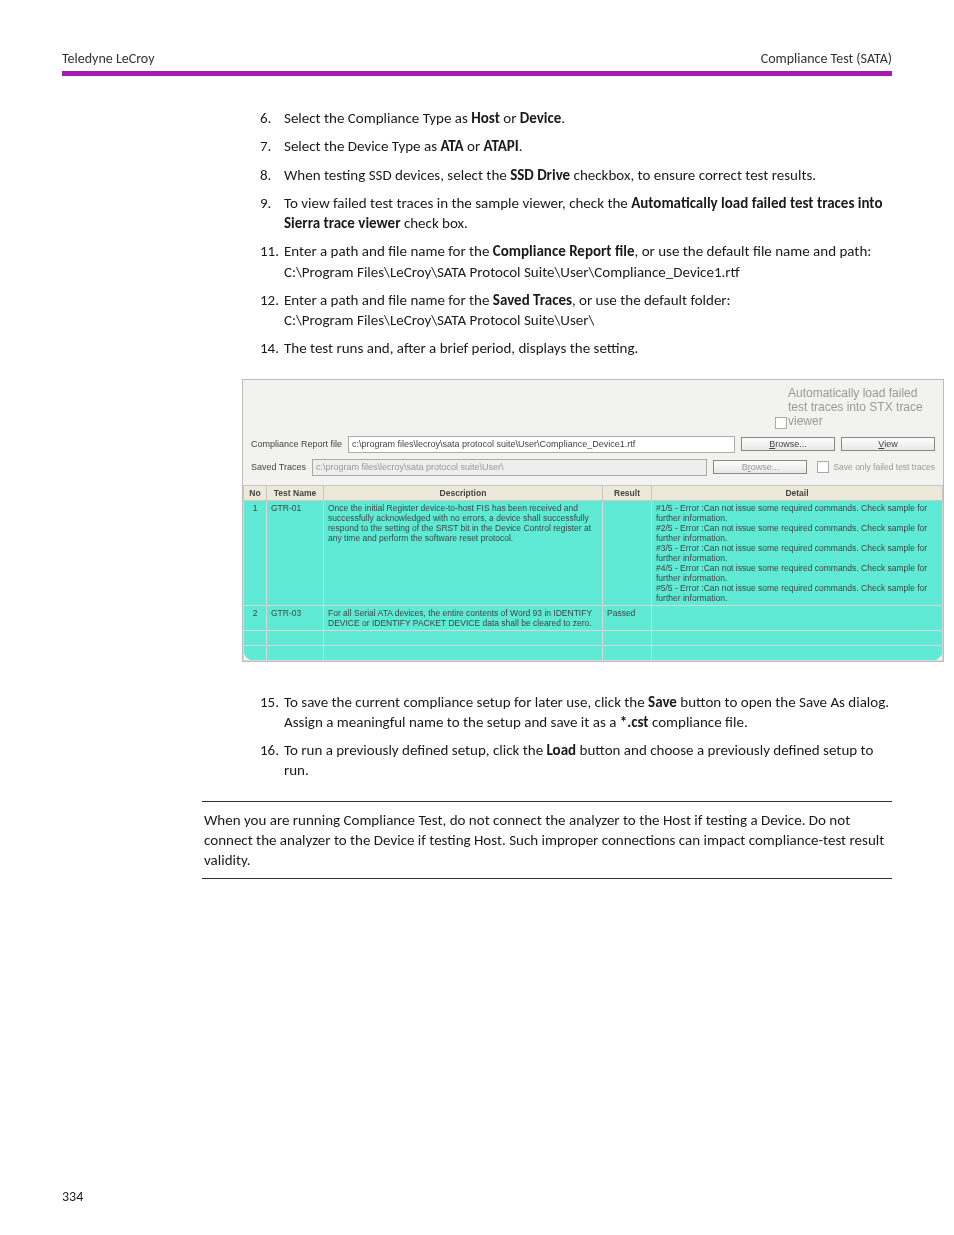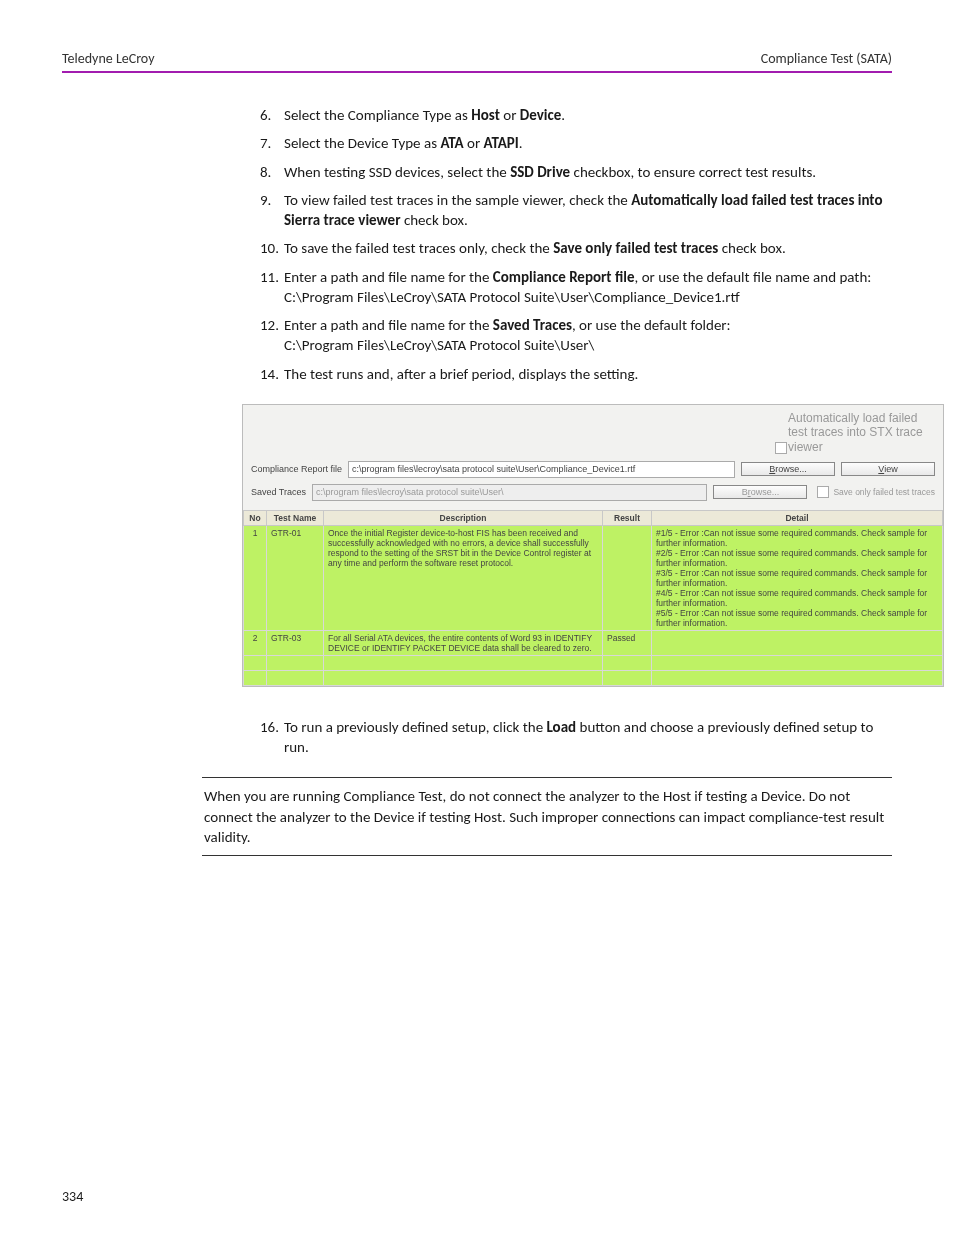--- a/index.html
+++ b/index.html
@@ -12,21 +12,21 @@
   }
   .page {
     padding: 50px 62px 40px 62px;
     box-sizing: border-box;
   }
   .header-row {
     display: flex;
     justify-content: space-between;
     font-size: 14px;
     color: #333;
-    border-bottom: 2px solid #a21caf;
+    border-bottom: 5px solid #a21caf;
     padding-bottom: 4px;
     margin-bottom: 32px;
     text-align: right;
   }
   .ol {
     margin: 0 0 20px 0;
     padding-left: 198px;
   }
   .li {
     display: flex;
@@ -101,21 +101,22 @@
     padding-left: 4px;
   }
   .ss-right-chk .box {
     width: 10px; height: 10px; border: 1px solid #aaa; background: #fff;
   }
   .ss-table {
     margin-top: 6px;
     width: 100%;
     border-collapse: collapse;
     font-size: 8.5px;
-    background: #bef264;
+    background: #5eead4;
+    border-radius: 12px;
   }
   .ss-table th {
     background: #ece9d8;
     border: 1px solid #c8c8c8;
     padding: 2px 4px;
     font-weight: bold;
     text-align: center;
   }
   .ss-table td {
     border: 1px solid #d8d8d8;
@@ -164,24 +165,20 @@
           <span class="num">7.</span>
           <span class="txt">Select the Device Type as <span class="b">ATA</span> or <span class="b">ATAPI</span>.</span>
         </div>
         <div class="li">
           <span class="num">8.</span>
           <span class="txt">When testing SSD devices, select the <span class="b">SSD Drive</span> checkbox, to ensure correct test results.</span>
         </div>
         <div class="li">
           <span class="num">9.</span>
           <span class="txt">To view failed test traces in the sample viewer, check the <span class="b">Automatically load failed test traces into Sierra trace viewer</span> check box.</span>
-        </div>
-        <div class="li">
-          <span class="num">10.</span>
-          <span class="txt">To save the failed test traces only, check the <span class="b">Save only failed test traces</span> check box.</span>
         </div>
         <div class="li">
           <span class="num">11.</span>
           <span class="txt">Enter a path and file name for the <span class="b">Compliance Report file</span>, or use the default file name and path:<br>C:\Program Files\LeCroy\SATA Protocol Suite\User\Compliance_Device1.rtf</span>
         </div>
         <div class="li">
           <span class="num">12.</span>
           <span class="txt">Enter a path and file name for the <span class="b">Saved Traces</span>, or use the default folder:<br>C:\Program Files\LeCroy\SATA Protocol Suite\User\</span>
         </div>
         <div class="li">
@@ -250,20 +247,24 @@
               <td>&nbsp;</td>
               <td>&nbsp;</td>
               <td>&nbsp;</td>
             </tr>
           </tbody>
   </table>
 </div>
 
 <div class="ol" id="list2">
         <div class="li">
+          <span class="num">15.</span>
+          <span class="txt">To save the current compliance setup for later use, click the <span class="b">Save</span> button to open the Save As dialog. Assign a meaningful name to the setup and save it as a <span class="b">*.cst</span> compliance file.</span>
+        </div>
+        <div class="li">
           <span class="num">16.</span>
           <span class="txt">To run a previously defined setup, click the <span class="b">Load</span> button and choose a previously defined setup to run.</span>
         </div>
       </div>
 
 <div class="note-block">When you are running Compliance Test, do not connect the analyzer to the Host if testing a Device. Do not connect the analyzer to the Device if testing Host. Such improper connections can impact compliance-test result validity.</div>
 
 </div>
 
 <div class="footer-row">

